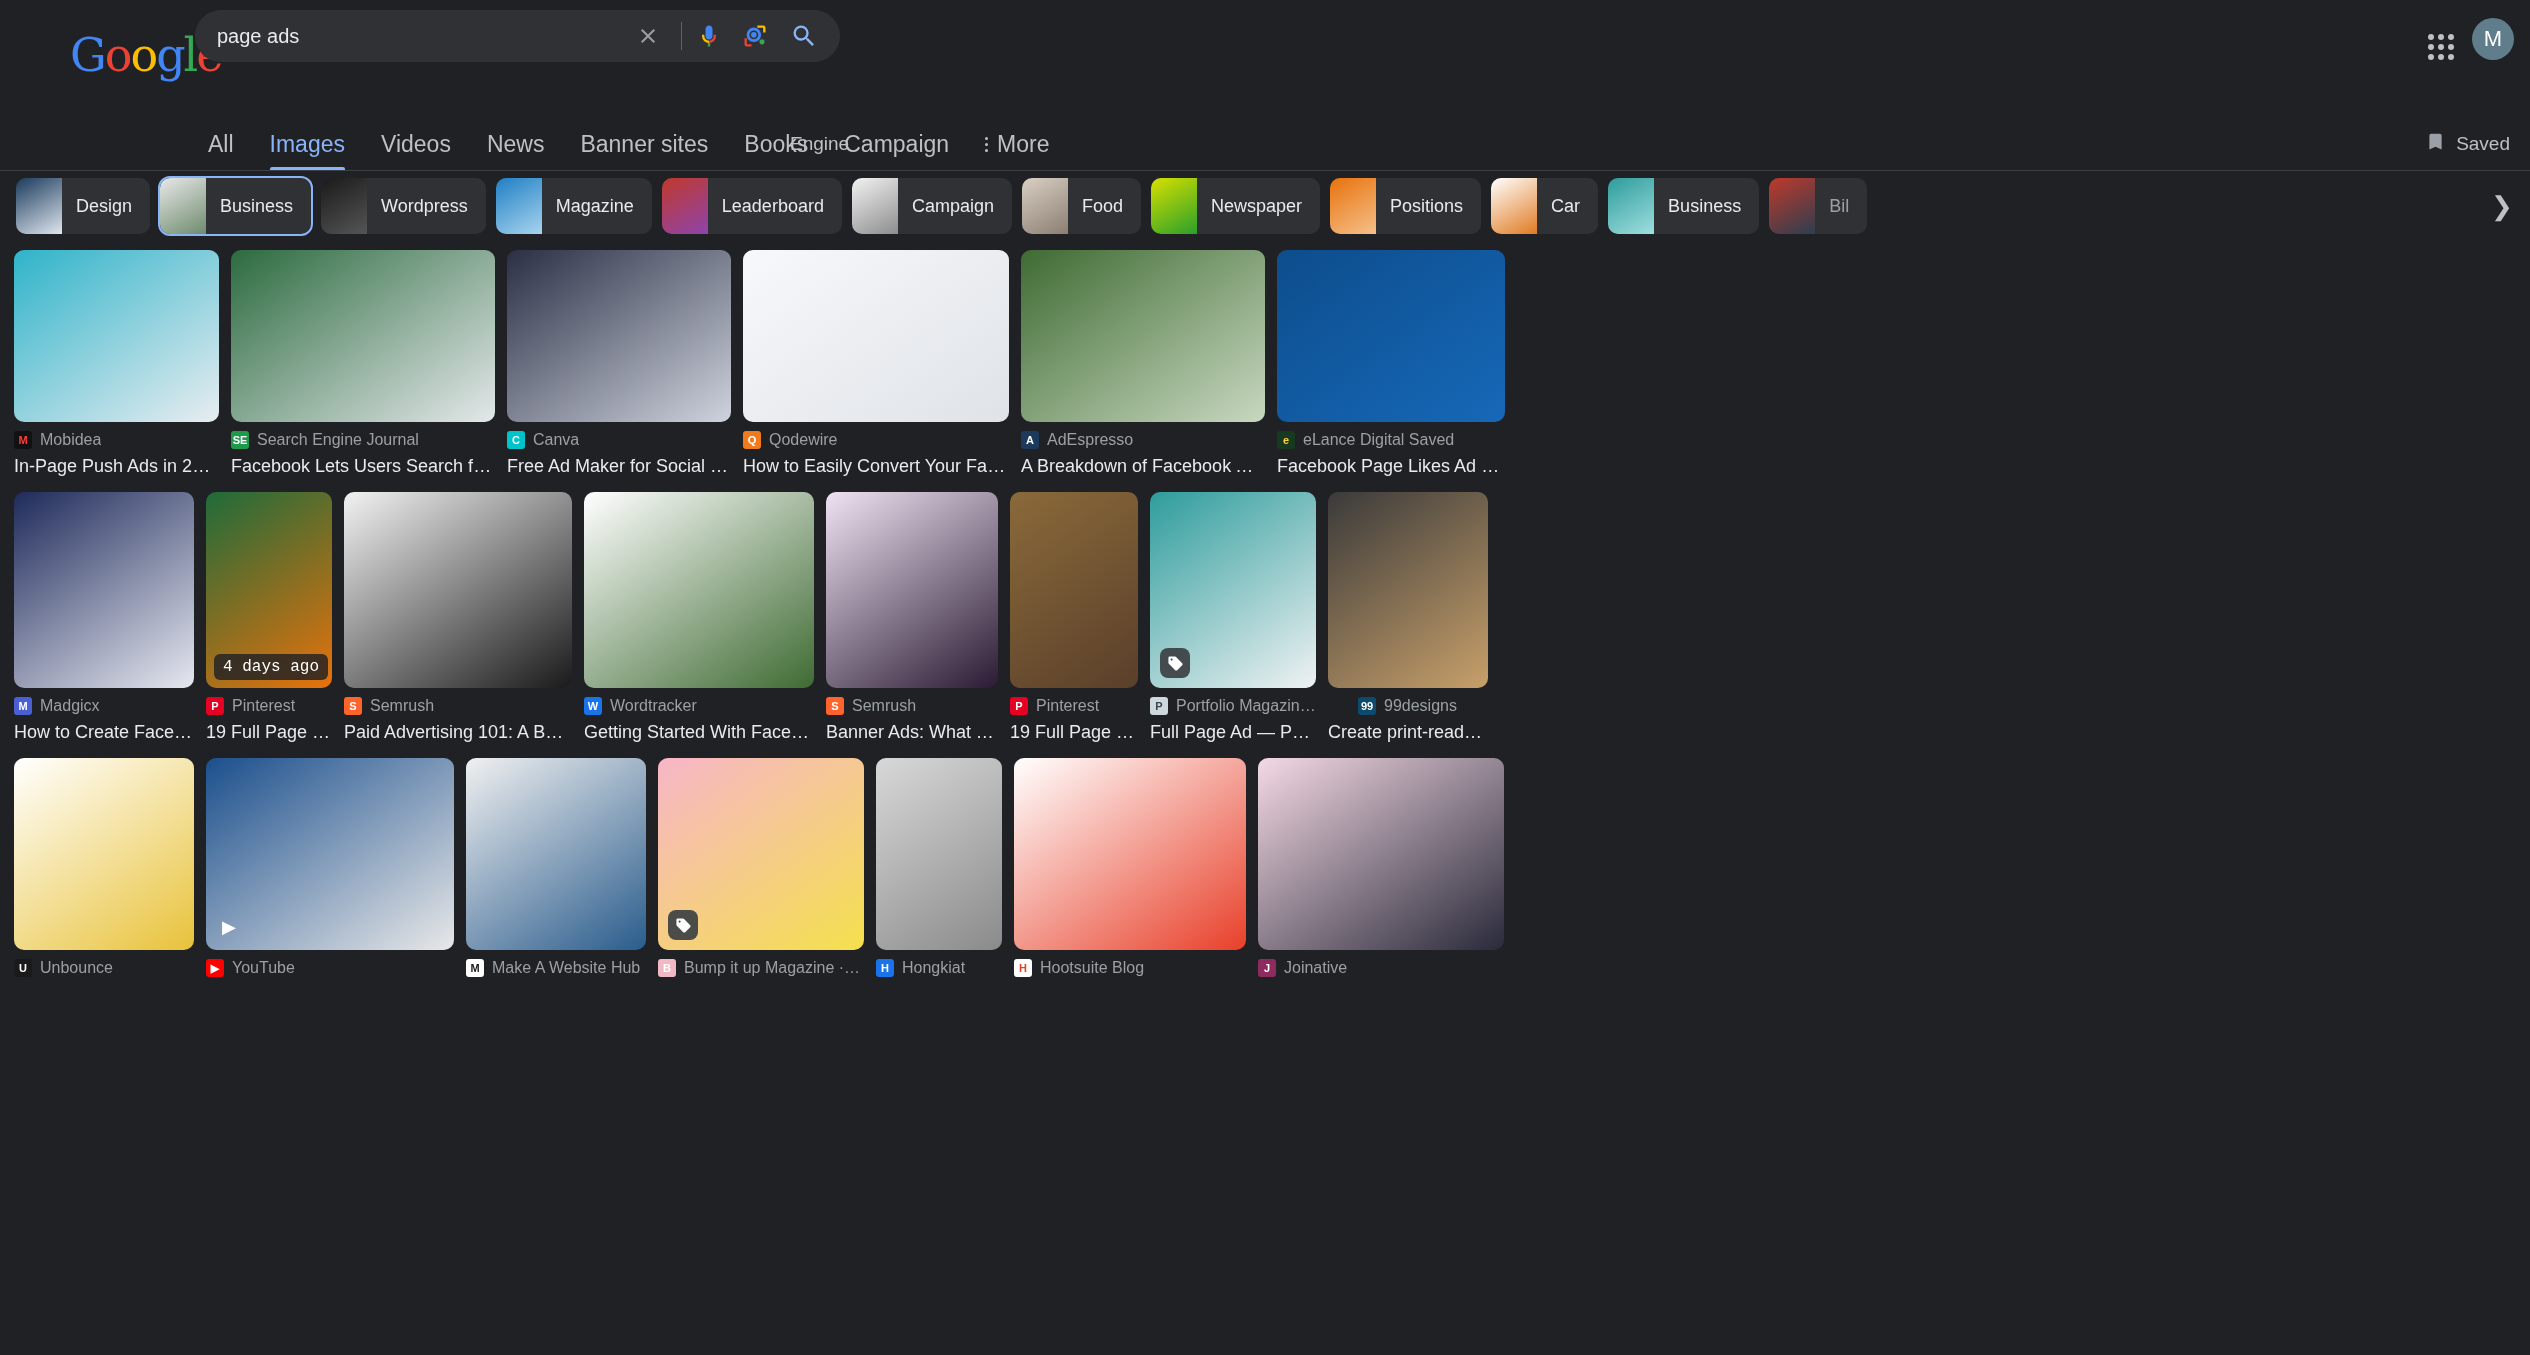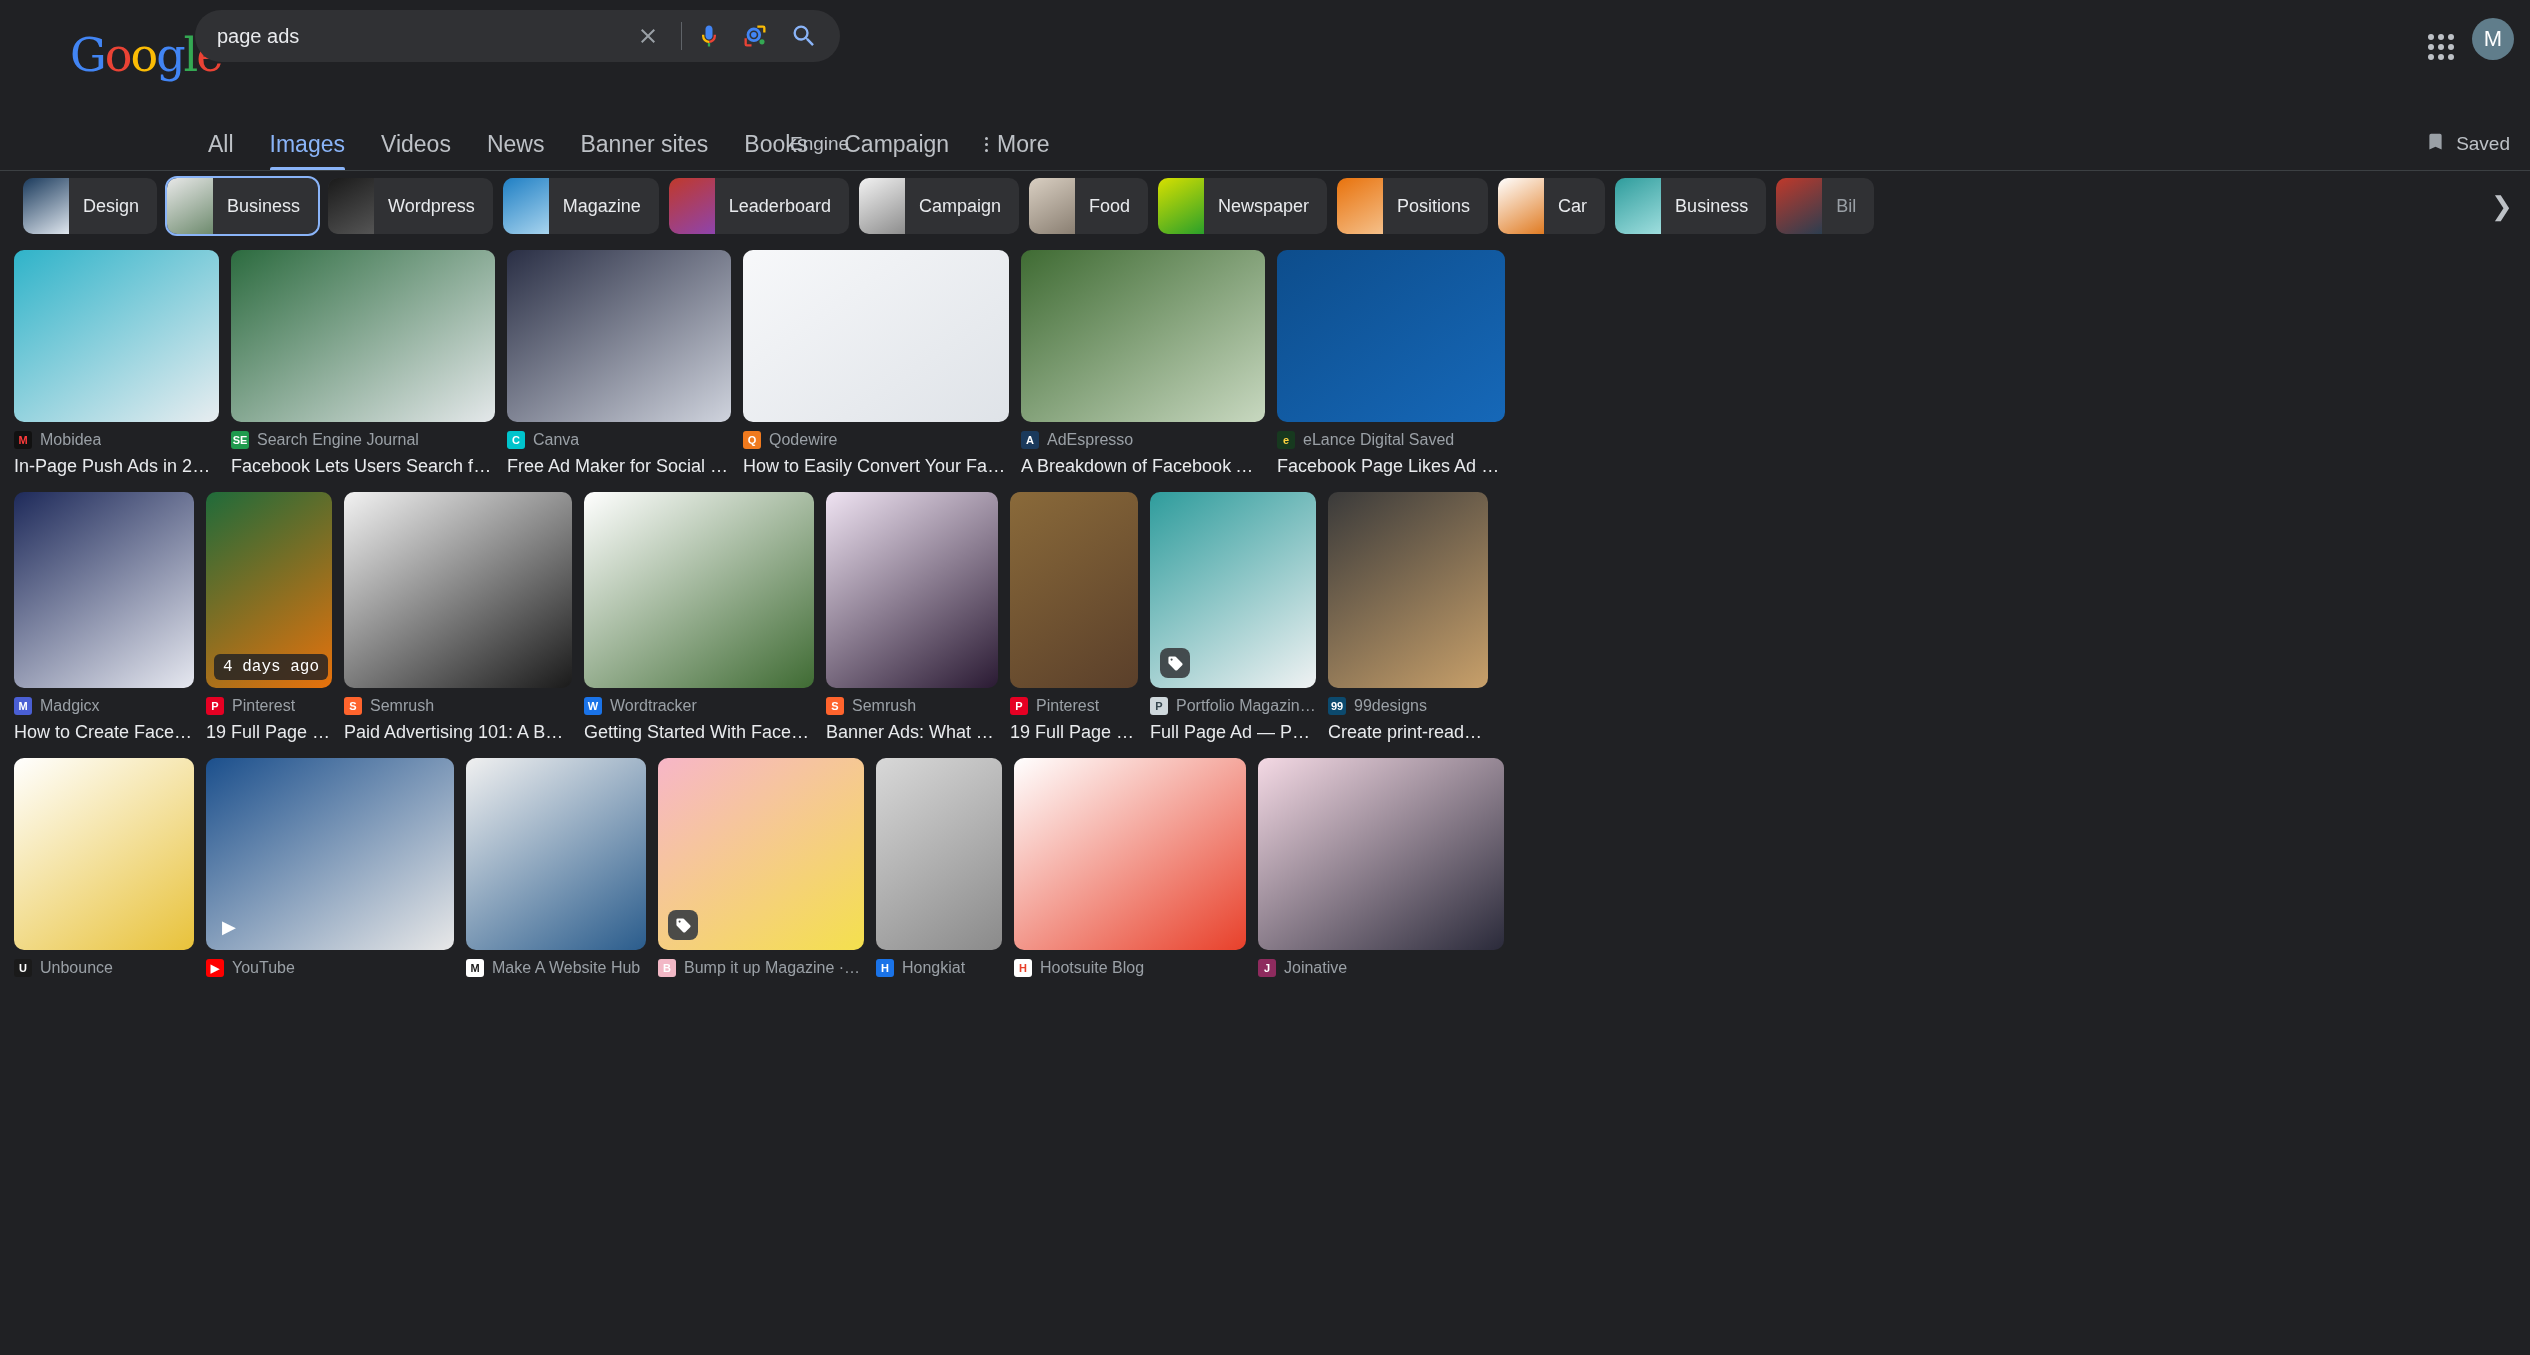--- a/index.html
+++ b/index.html
@@ -57,21 +57,21 @@
   .dots3 { display: flex; flex-direction: column; gap: 3px; }
   .dots3 i { width: 3px; height: 3px; border-radius: 50%; background: #bdc1c6; display:block; }
   .tools { position: absolute; left: 790px; top: 0; height: 52px; display: flex; align-items: center;
            color: #bdc1c6; font-size: 19px; cursor: pointer; }
   .saved { position: absolute; right: 20px; top: 0; height: 52px; display: flex; align-items: center;
            gap: 10px; color: #bdc1c6; font-size: 19px; cursor: pointer; }
   .nav-sep { position: absolute; left: 0; right: 0; top: 52px; height: 1px; background: #3c4043; }
 
   
   .chips-row { position: relative; height: 72px; padding-top: 8px; overflow: hidden; }
-  .chips { display: flex; align-items: center; gap: 10px; padding-left: 23px; }
+  .chips { display: flex; align-items: center; gap: 10px; padding-left: 16px; }
   .chip { display: flex; align-items: center; height: 56px; background: #303134;
           border-radius: 10px; overflow: hidden; cursor: pointer; flex: none; }
   .chip.sel { outline: 2px solid #8ab4f8; }
   .chip-thumb { width: 46px; height: 56px; flex: none; background-size: cover; background-position: center; }
   .chip-label { color: #e8eaed; font-size: 18px; padding: 0 18px 0 14px; white-space: nowrap; }
   .chip.fade .chip-label { color: #9aa0a6; }
   .chip-next { position: absolute; right: 6px; top: 14px; width: 44px; height: 44px;
                display: flex; align-items: center; justify-content: center; cursor: pointer;
                color: #bdc1c6; font-size: 26px; background: #202124; }
 
@@ -391,21 +391,21 @@
             <span class="favicon" style="background: rgb(207, 216, 220); color: rgb(55, 71, 79);">P</span>
             <span class="src-name">Portfolio Magazine · </span>
           </div>
           <div class="title">Full Page Ad — Portfoli...</div>
         </div>
       </div>
       <div class="card" style="width: 160px;">
         <div class="thumb" style="width: 160px; height: 196px; background: linear-gradient(145deg, rgb(58, 58, 58) 0%, rgb(200, 160, 106) 100%);"></div>
         <div class="meta">
           <div class="src">
-            <span class="favicon" style="background: #0c4a6e; color: rgb(255, 255, 255);">99</span>
+            <span class="favicon" style="background: #0c4a6e; color: rgb(255, 255, 255); margin-left: 30px;">99</span>
             <span class="src-name">99designs</span>
           </div>
           <div class="title">Create print-ready files ...</div>
         </div>
       </div>
     </div>
     <div class="row">
       <div class="card" style="width: 180px;">
         <div class="thumb" style="width: 180px; height: 192px; background: linear-gradient(145deg, rgb(255, 255, 255) 0%, rgb(232, 194, 58) 100%);"></div>
         <div class="meta">

